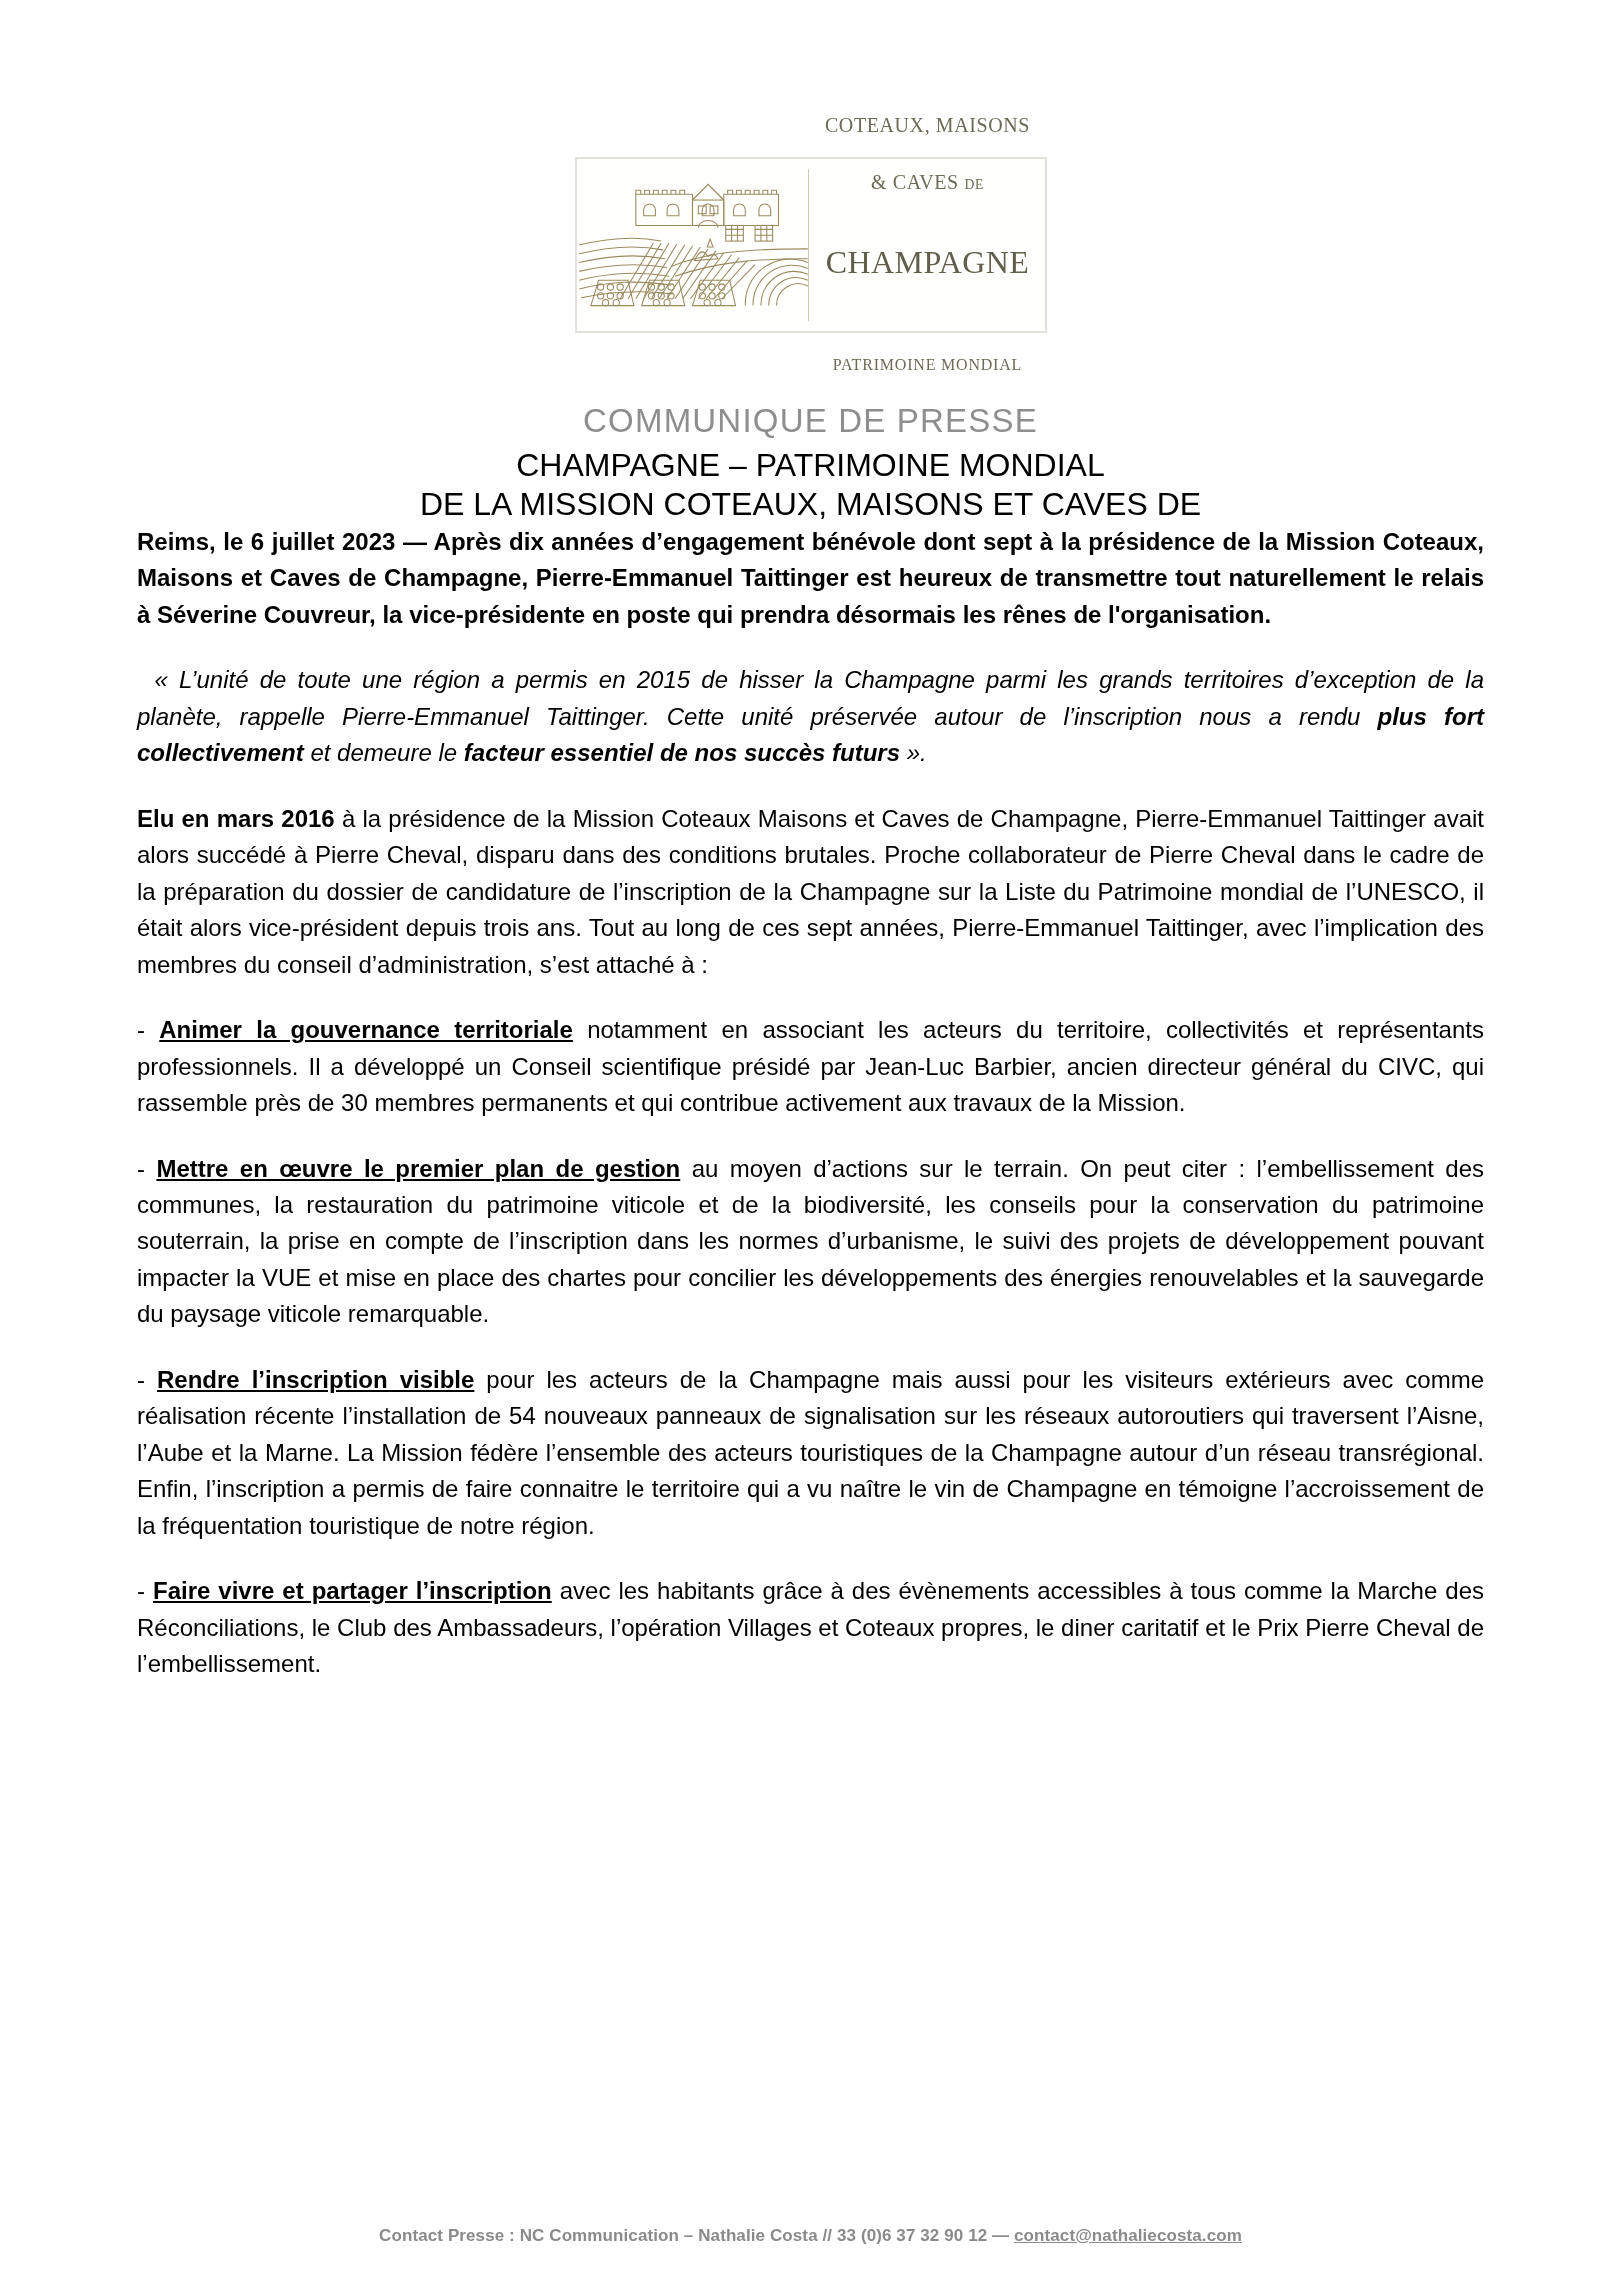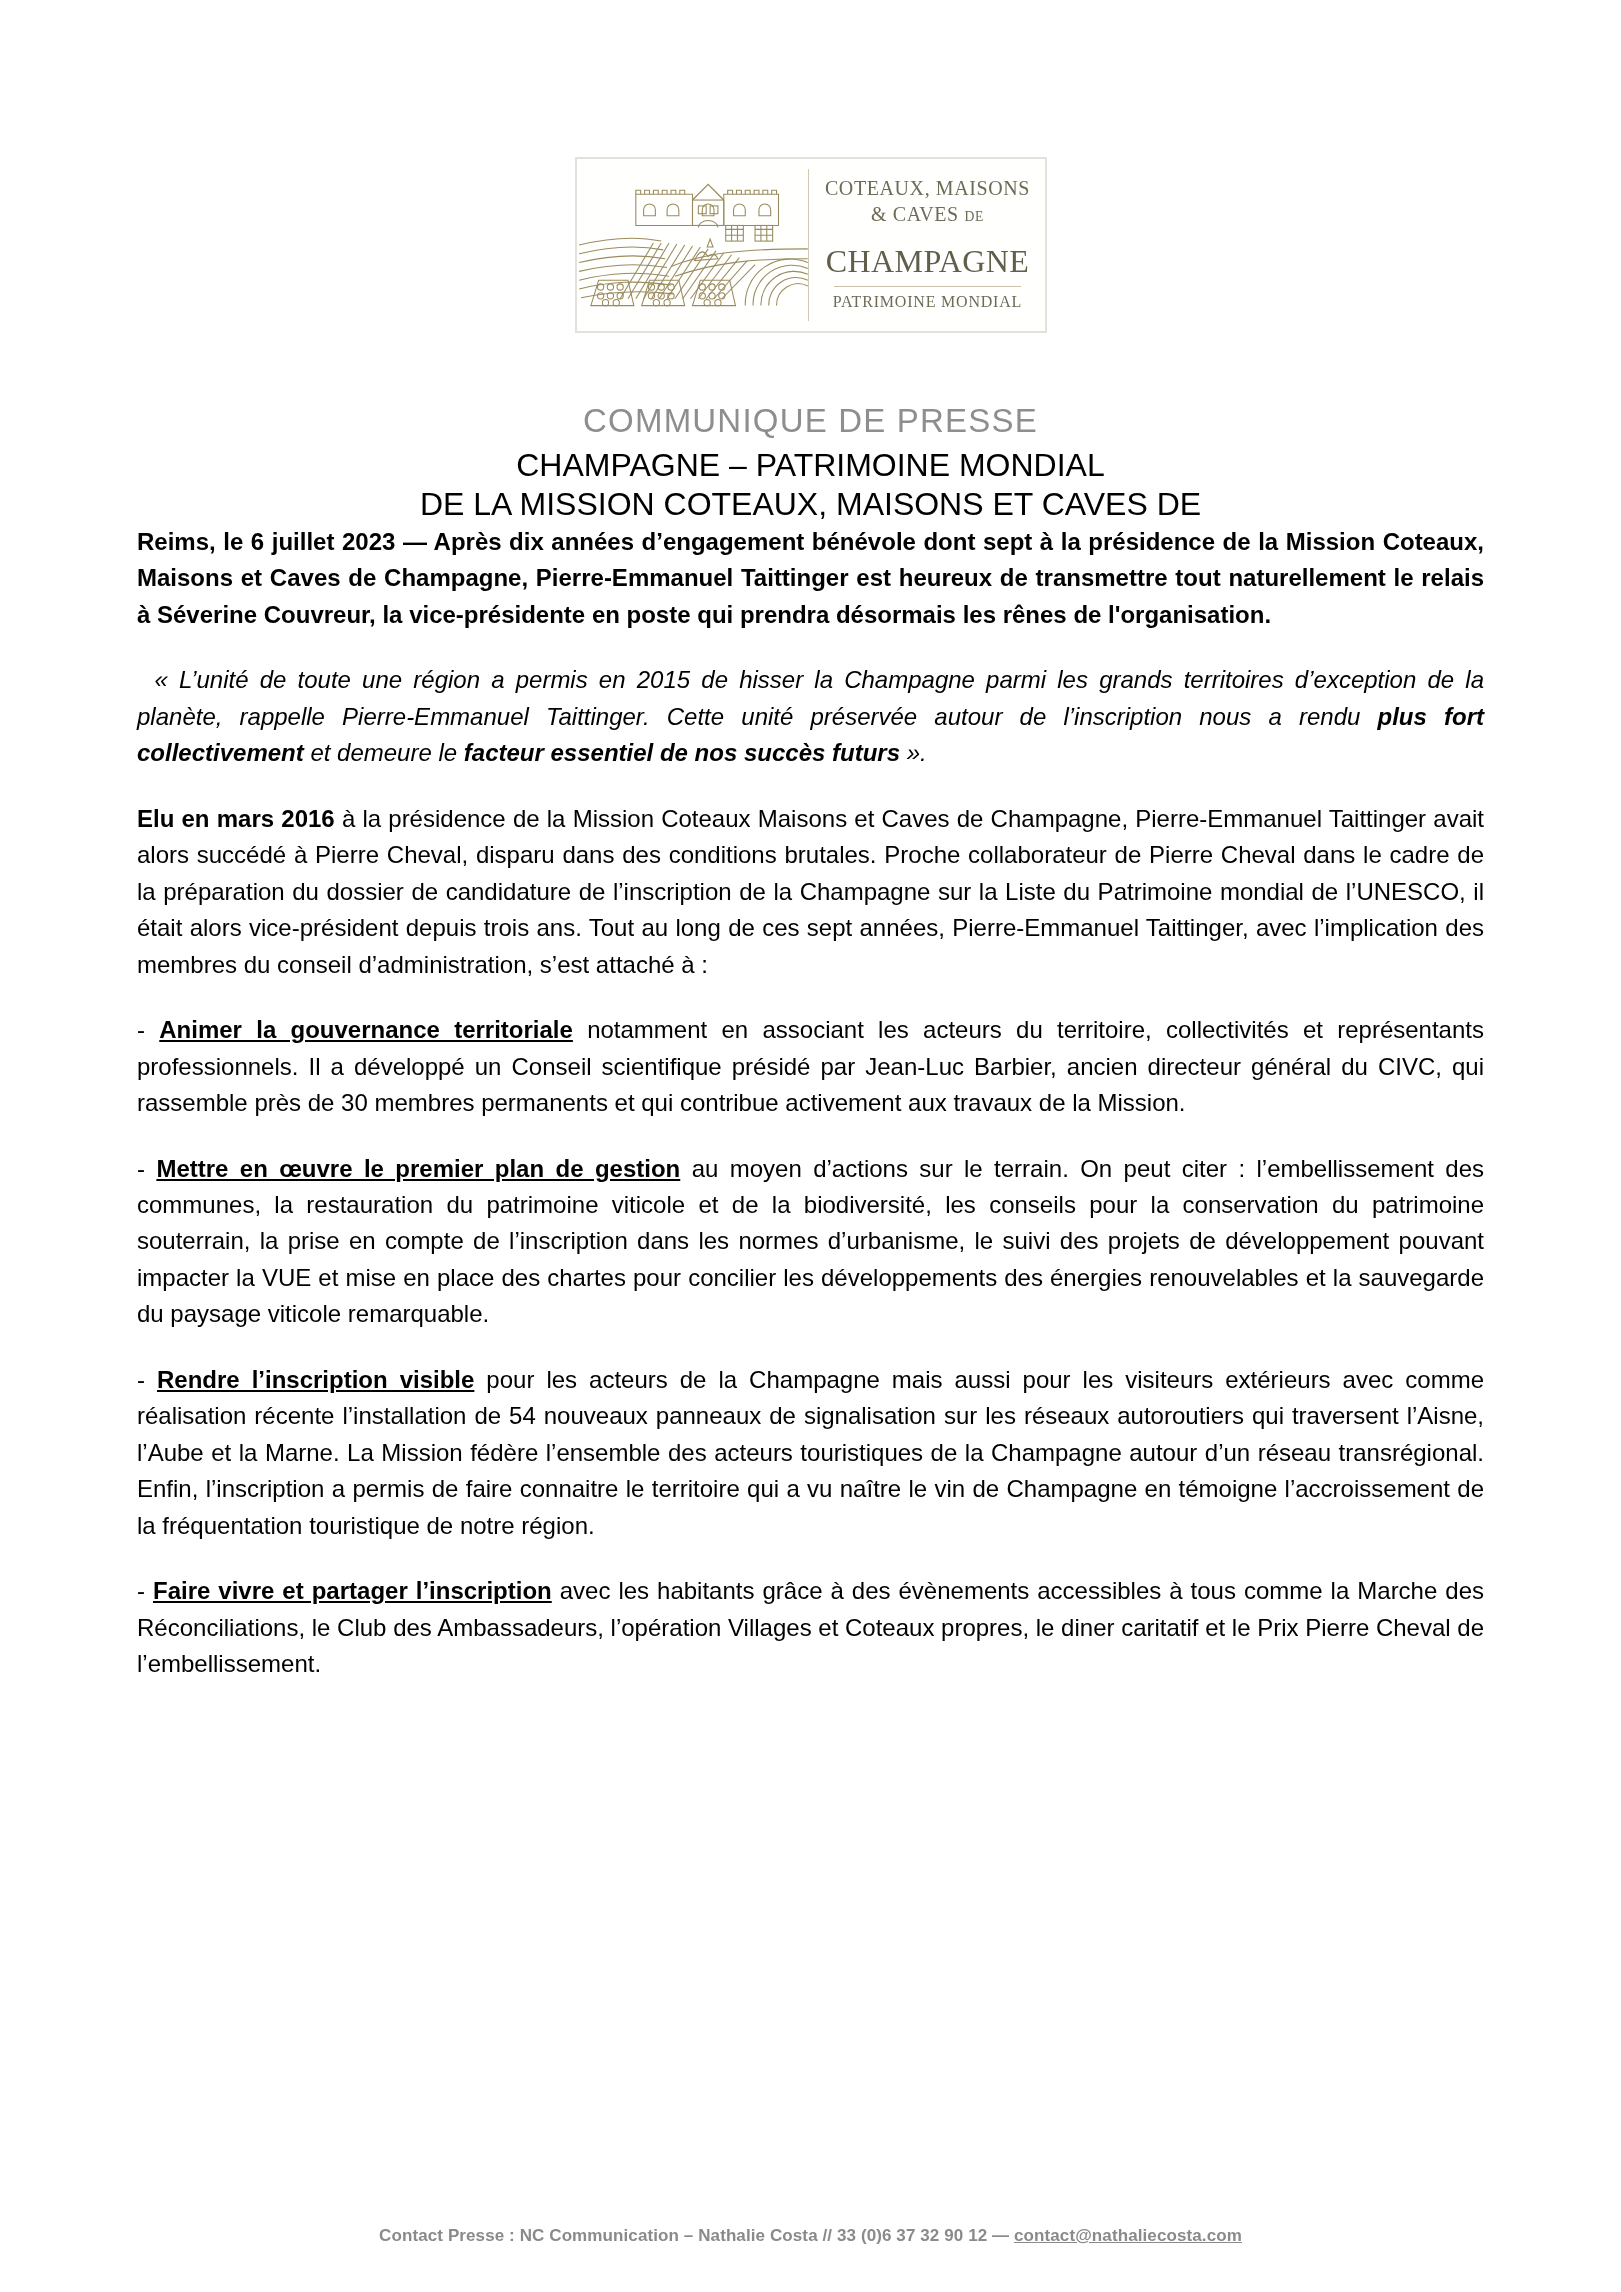--- a/index.html
+++ b/index.html
@@ -54,20 +54,21 @@
   .logo-text {
     flex: 1;
     display: flex;
     flex-direction: column;
     align-items: center;
     justify-content: center;
     font-family: "Liberation Serif", serif;
     color: #6d6a56;
     padding: 5.9px 7.8px 7.8px 9.8px;
     box-sizing: border-box;
+    gap: 32px;
   }
   .logo-l1 {
     font-size: 20px;
     letter-spacing: 0.6px;
     white-space: nowrap;
     line-height: 1.18;
   }
   .logo-l2 {
     font-size: 20px;
     letter-spacing: 0.6px;

